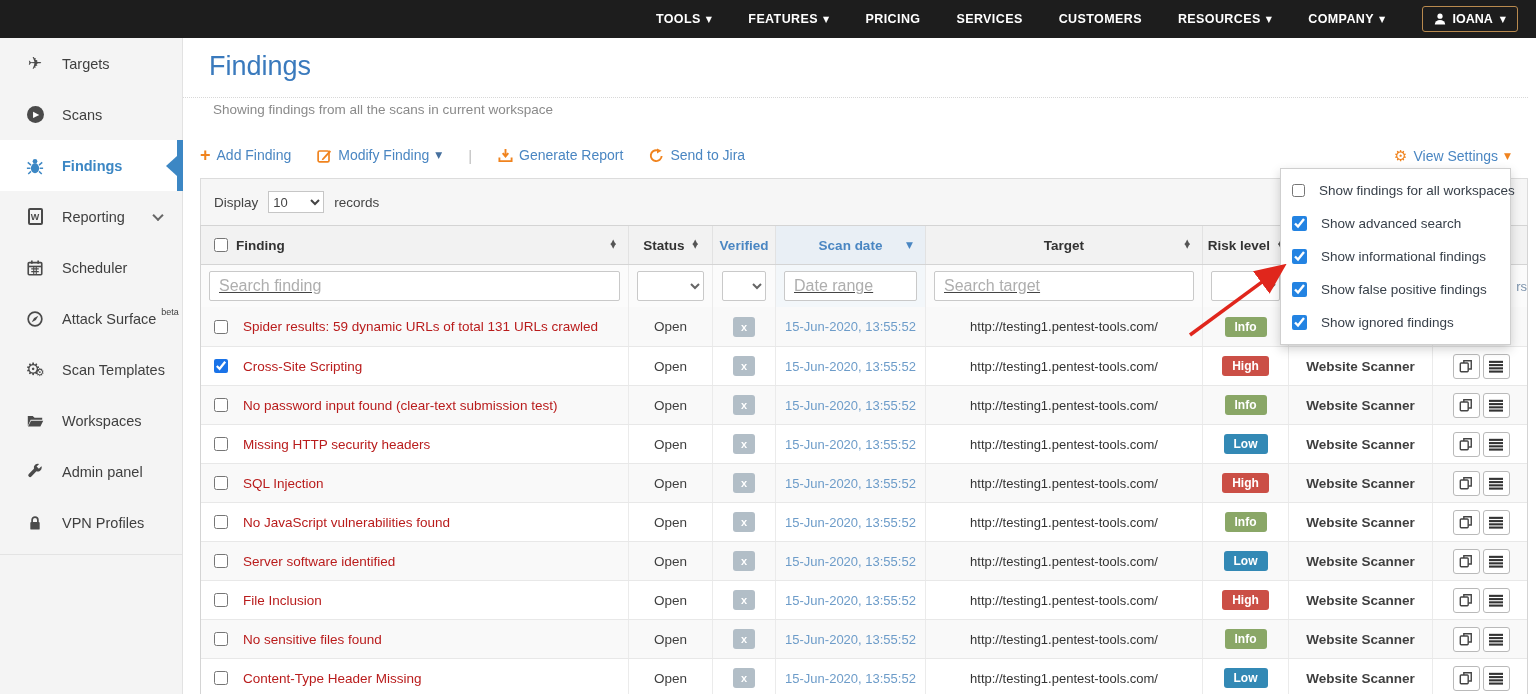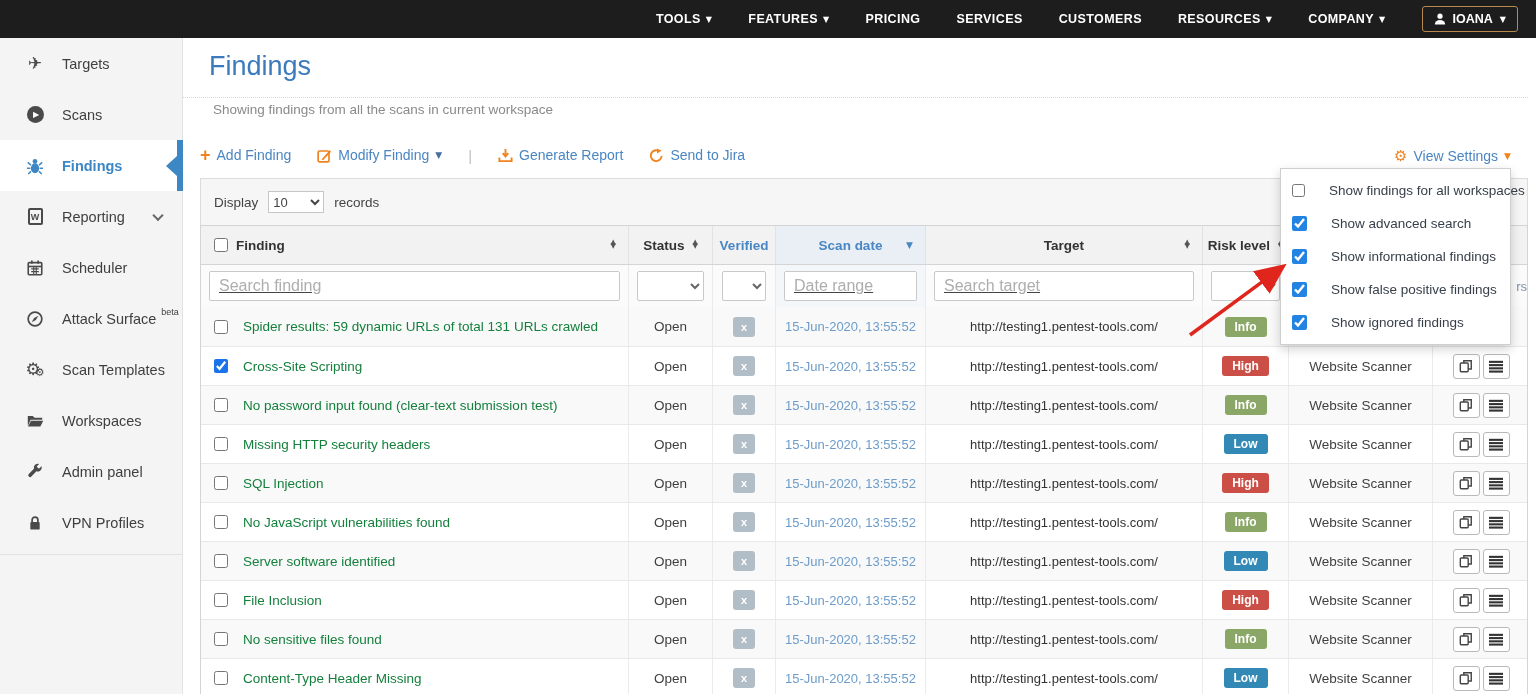--- a/index.html
+++ b/index.html
@@ -70,41 +70,41 @@
   .scan-date-f { background:#f3f7fa; }
   .partial-link { position:absolute; right:2px; color:#7b92ab; font-size:13px; }
 
   .tbody { border:1px solid #d4d4d4; border-top:none; }
   .row { display:flex; height:39px; background:#fff; border-top:1px solid #e8e8e8; }
   .row:first-child { border-top:none; }
   .row.odd { background:#f9f9f9; }
   .cell { height:100%; display:flex; align-items:center; justify-content:center; border-right:1px solid #ebebeb; overflow:hidden; }
   .cell:last-child { border-right:none; }
   .cell.finding { justify-content:flex-start; padding-left:13px; gap:15px; }
-  .link { color:#15803d; font-size:13.5px; cursor:pointer; white-space:nowrap; }
+  .link { color:#b91c1c; font-size:13.5px; cursor:pointer; white-space:nowrap; }
   .status-txt { color:#3f3f3f; }
   .date-txt { color:#6d9cc9; font-size:13px; }
   .target-txt { color:#333; font-size:13px; }
   .found-txt { color:#3f3f3f; }
   .vbadge { width:22px; height:20px; background:#b2bec7; border-radius:3px; color:#fff; font-weight:bold; font-size:11px; display:flex; align-items:center; justify-content:center; cursor:pointer; }
   .risk-badge { padding:3px 10px; border-radius:3px; color:#fff; font-weight:bold; font-size:12px; }
   .acts { display:flex; gap:3px; }
   .act-btn { width:27px; height:25px; border:1px solid #b9b9b9; border-radius:3px; background:#fff; display:flex; align-items:center; justify-content:center; cursor:pointer; }
 
   input[type=checkbox] { width:14px; height:14px; accent-color:#1a73e8; cursor:pointer; }
 
   
   .vs-dropdown { position:absolute; left:1280px; top:168px; width:231px; background:#fff; border:1px solid #cfcfcf; box-shadow:0 4px 10px rgba(0,0,0,.18); z-index:50; padding:5px 0; }
-  .vs-item { display:flex; align-items:center; gap:24px; height:33px; padding:0 11px; font-size:13.5px; color:#38404a; white-space:nowrap; cursor:pointer; }
+  .vs-item { display:flex; align-items:center; gap:14px; height:33px; padding:0 11px; font-size:13.5px; color:#38404a; white-space:nowrap; cursor:pointer; }
   .vs-item input[type=checkbox] { width:15px; height:15px; accent-color:#2383e2; }
 
   
   .annot { position:absolute; left:1140px; top:255px; z-index:60; pointer-events:none; }
 </style>
-<style>.c0{width:428px;flex:0 0 428px;}.c1{width:84px;flex:0 0 84px;}.c2{width:63px;flex:0 0 63px;}.c3{width:150px;flex:0 0 150px;}.c4{width:277px;flex:0 0 277px;}.c5{width:86px;flex:0 0 86px;}.c6{width:144px;flex:0 0 144px;}.c7{width:96px;flex:0 0 96px;}</style></head>
+<style>.c0{width:428px;flex:0 0 428px;}.c1{width:84px;flex:0 0 84px;}.c2{width:63px;flex:0 0 63px;}.c3{width:150px;flex:0 0 150px;}.c4{width:277px;flex:0 0 277px;}.c5{width:86px;flex:0 0 86px;}.c6{width:144px;flex:0 0 144px;font-weight:bold;}.c7{width:96px;flex:0 0 96px;}</style></head>
 <body>
 
 <div class="stage">
 
   <div class="navbar">
     <div class="nav-menu">
         <span class="nav-item">
           <span>TOOLS</span>
           <span class="nav-caret">▼</span>
         </span>

